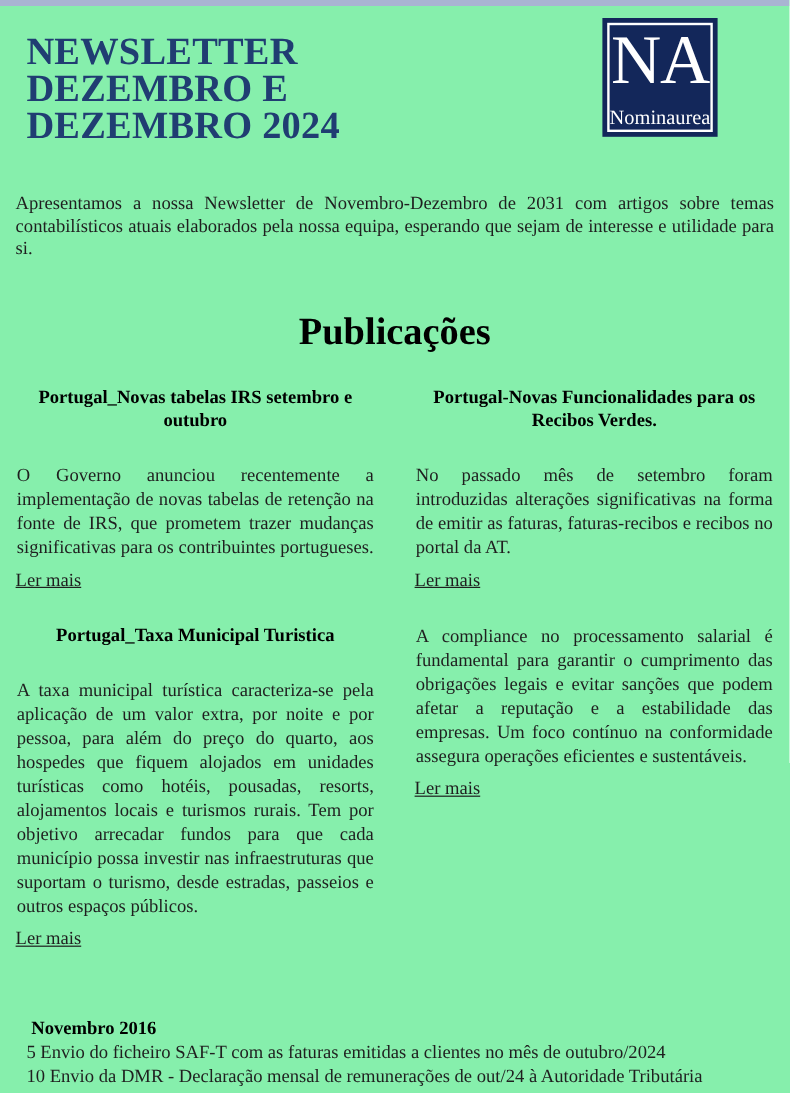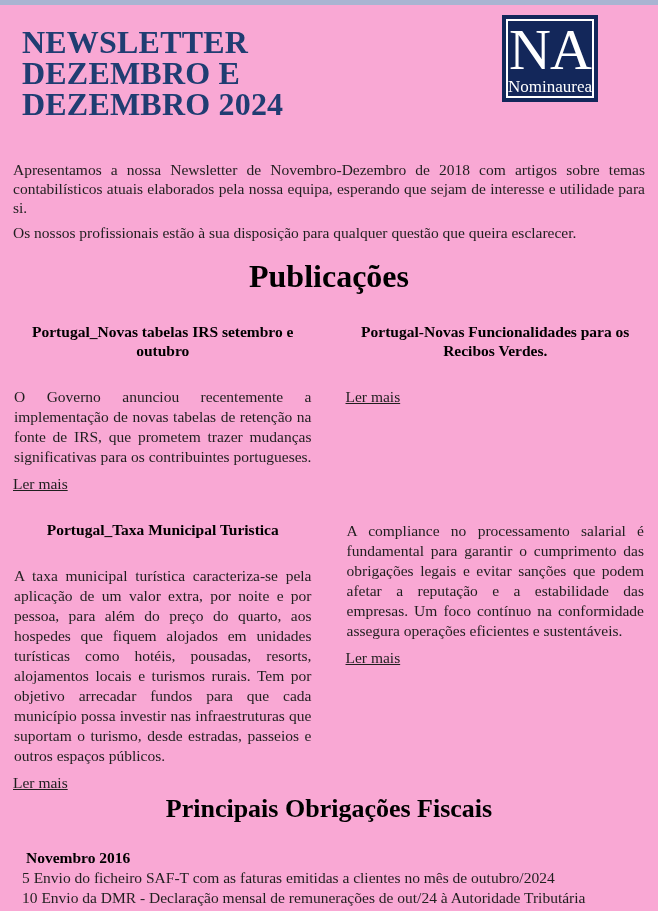--- a/index.html
+++ b/index.html
@@ -7,38 +7,38 @@
     --logo-navy:#13275a;
     --topbar:#a9b4d2;
     --text:#1f1f1f;
   }
   *{margin:0;padding:0;box-sizing:border-box;}
   html,body{background:#ffffff;}
   body{font-family:"Liberation Serif", serif;color:var(--text);}
   .page{
     position:relative;
     width:658px;height:911px;
-    background:#f9a8d4;
+    background:#86efac;
     overflow:hidden;
     margin:0 auto;
   }
   .top-bar{
     position:absolute;top:0;left:0;right:0;height:5px;
     background:var(--topbar);
   }
   .main-title{
     position:absolute;left:22px;top:27px;
     font-size:32px;line-height:31px;font-weight:bold;
     color:var(--navy);
     letter-spacing:0.2px;
   }
   .main-title span{display:block;}
   .logo{
     position:absolute;left:502px;top:15px;
-    width:96px;height:87px;
+    width:96px;height:99px;
     background:var(--logo-navy);
     padding:4px;
   }
   .logo-inner{
     width:100%;height:100%;
     border:2px solid #ffffff;
     display:flex;flex-direction:column;align-items:center;
     color:#ffffff;
   }
   .logo-initials{
@@ -114,38 +114,38 @@
 
     <div class="logo">
       <div class="logo-inner">
         <div class="logo-initials">NA</div>
         <div class="logo-name">Nominaurea</div>
       </div>
     </div>
   </header>
 
   <section class="intro">
-    <p>Apresentamos a nossa Newsletter de Novembro-Dezembro de 2018 com artigos sobre temas contabilísticos atuais elaborados pela nossa equipa, esperando que sejam de interesse e utilidade para si.</p>
-    <p>Os nossos profissionais estão à sua disposição para qualquer questão que queira esclarecer.</p>
+    <p>Apresentamos a nossa Newsletter de Novembro-Dezembro de 2031 com artigos sobre temas contabilísticos atuais elaborados pela nossa equipa, esperando que sejam de interesse e utilidade para si.</p>
   </section>
 
   <h2 class="section-heading heading-publicacoes">Publicações</h2>
 
   <section class="articles">
 
     <article class="article">
       <h3>Portugal_Novas tabelas IRS setembro e outubro</h3>
       <p>O Governo anunciou recentemente a implementação de novas tabelas de retenção na fonte de IRS, que prometem trazer mudanças significativas para os contribuintes portugueses.</p>
       <div class="ler-mais-row">
         <a href="#" class="ler-mais">Ler mais</a>
       </div>
     </article>
 
     <article class="article">
       <h3>Portugal-Novas Funcionalidades para os Recibos Verdes.</h3>
+      <p>No passado mês de setembro foram introduzidas alterações significativas na forma de emitir as faturas, faturas-recibos e recibos no portal da AT.</p>
       <div class="ler-mais-row">
         <a href="#" class="ler-mais">Ler mais</a>
       </div>
     </article>
 
     <article class="article">
       <h3>Portugal_Taxa Municipal Turistica</h3>
       <p>A taxa municipal turística caracteriza-se pela aplicação de um valor extra, por noite e por pessoa, para além do preço do quarto, aos hospedes que fiquem alojados em unidades turísticas como hotéis, pousadas, resorts, alojamentos locais e turismos rurais. Tem por objetivo arrecadar fundos para que cada município possa investir nas infraestruturas que suportam o turismo, desde estradas, passeios e outros espaços públicos.</p>
       <div class="ler-mais-row">
         <a href="#" class="ler-mais">Ler mais</a>
@@ -154,21 +154,20 @@
 
     <article class="article">
       <p>A compliance no processamento salarial é fundamental para garantir o cumprimento das obrigações legais e evitar sanções que podem afetar a reputação e a estabilidade das empresas. Um foco contínuo na conformidade assegura operações eficientes e sustentáveis.</p>
       <div class="ler-mais-row">
         <a href="#" class="ler-mais">Ler mais</a>
       </div>
     </article>
 
   </section>
 
-  <h2 class="section-heading heading-fiscais">Principais Obrigações Fiscais</h2>
 
   <section class="fiscal">
     <h4>Novembro 2016</h4>
     <p class="fiscal-item">5 Envio do ficheiro SAF-T com as faturas emitidas a clientes no mês de outubro/2024</p>
     <p class="fiscal-item">10 Envio da DMR - Declaração mensal de remunerações de out/24 à Autoridade Tributária</p>
     <p class="fiscal-item">10 Envio da DMR - Declaração mensal de remunerações de out/24 à Segurança Social</p>
   </section>
 
 </div>
 

